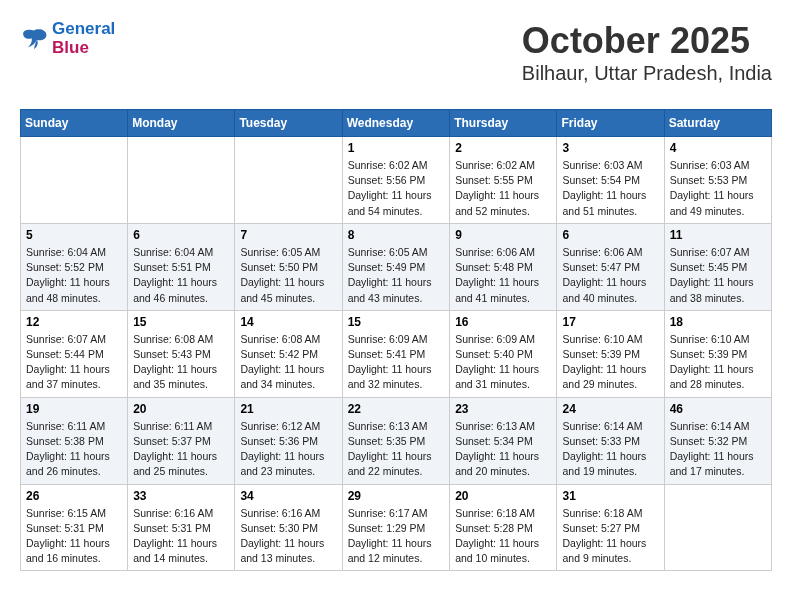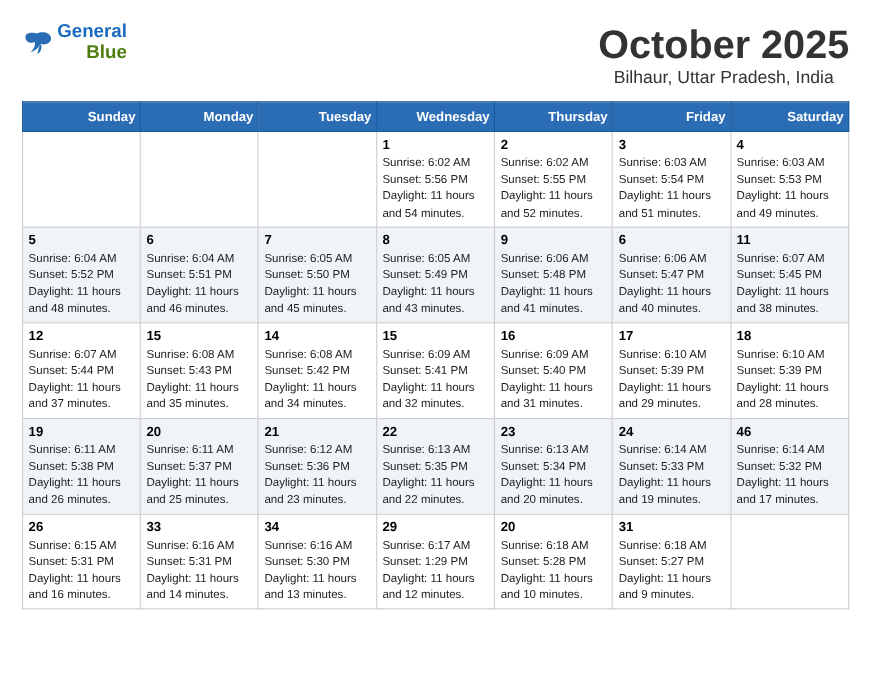--- a/index.html
+++ b/index.html
@@ -7,53 +7,53 @@
       font-family: Arial, sans-serif;
       background: #fff;
       width: 792px;
       min-height: 612px;
       padding: 20px;
     }
     .header {
       display: flex;
       justify-content: space-between;
       align-items: flex-start;
-      margin-bottom: 12px;
+      margin-bottom: 24px;
     }
     .logo {
       display: flex;
       align-items: center;
       gap: 4px;
     }
     .logo-bird {
       width: 28px;
       height: 24px;
     }
     .title-block {
-      text-align: center;
+      text-align: left;
     }
     .month-title {
       font-size: 36px;
       font-weight: bold;
       color: #333;
     }
     .subtitle {
-      font-size: 16px;
+      font-size: 20px;
       color: #333;
     }
     .calendar {
       width: 100%;
       border-collapse: collapse;
       font-size: 11px;
     }
     .calendar th {
       background: #2a6db5;
       color: #fff;
       padding: 6px 4px;
-      text-align: right;
+      text-align: left;
       font-size: 12px;
       font-weight: bold;
       border: 1px solid #1a5a9a;
     }
     .calendar td {
       border: 1px solid #ccc;
       padding: 4px 5px;
       vertical-align: top;
       width: 108px;
       min-height: 80px;
@@ -81,21 +81,21 @@
 <body>
 
 <div class="header">
   <div class="logo">
     <svg class="logo-bird" viewBox="0 0 36 30" xmlns="http://www.w3.org/2000/svg">
       <path d="M18 4 C22 1, 34 2, 34 10 C34 16, 26 18, 22 16 C20 20, 16 24, 10 26 C14 22, 16 18, 15 14 C10 16, 4 14, 4 8 C4 3, 12 2, 18 4Z" fill="#2a6db5"></path>
       <path d="M22 16 C24 20, 22 26, 18 28 C19 23, 20 19, 22 16Z" fill="#2a6db5"></path>
     </svg>
     <div>
       <div style="font-size:17px;font-weight:bold;color:#1a6bbf;line-height:1.1;">General</div>
-      <div style="font-size:17px;font-weight:bold;color:#4d7c0f;line-height:1.1;text-align:right;">Blue</div>
+      <div style="font-size:17px;font-weight:bold;color:#be185d;line-height:1.1;">Blue</div>
     </div>
   </div>
   <div class="title-block">
     <div class="month-title">October 2025</div>
     <div class="subtitle">Bilhaur, Uttar Pradesh, India</div>
   </div>
 </div>
 
 <table class="calendar">
   <thead>

